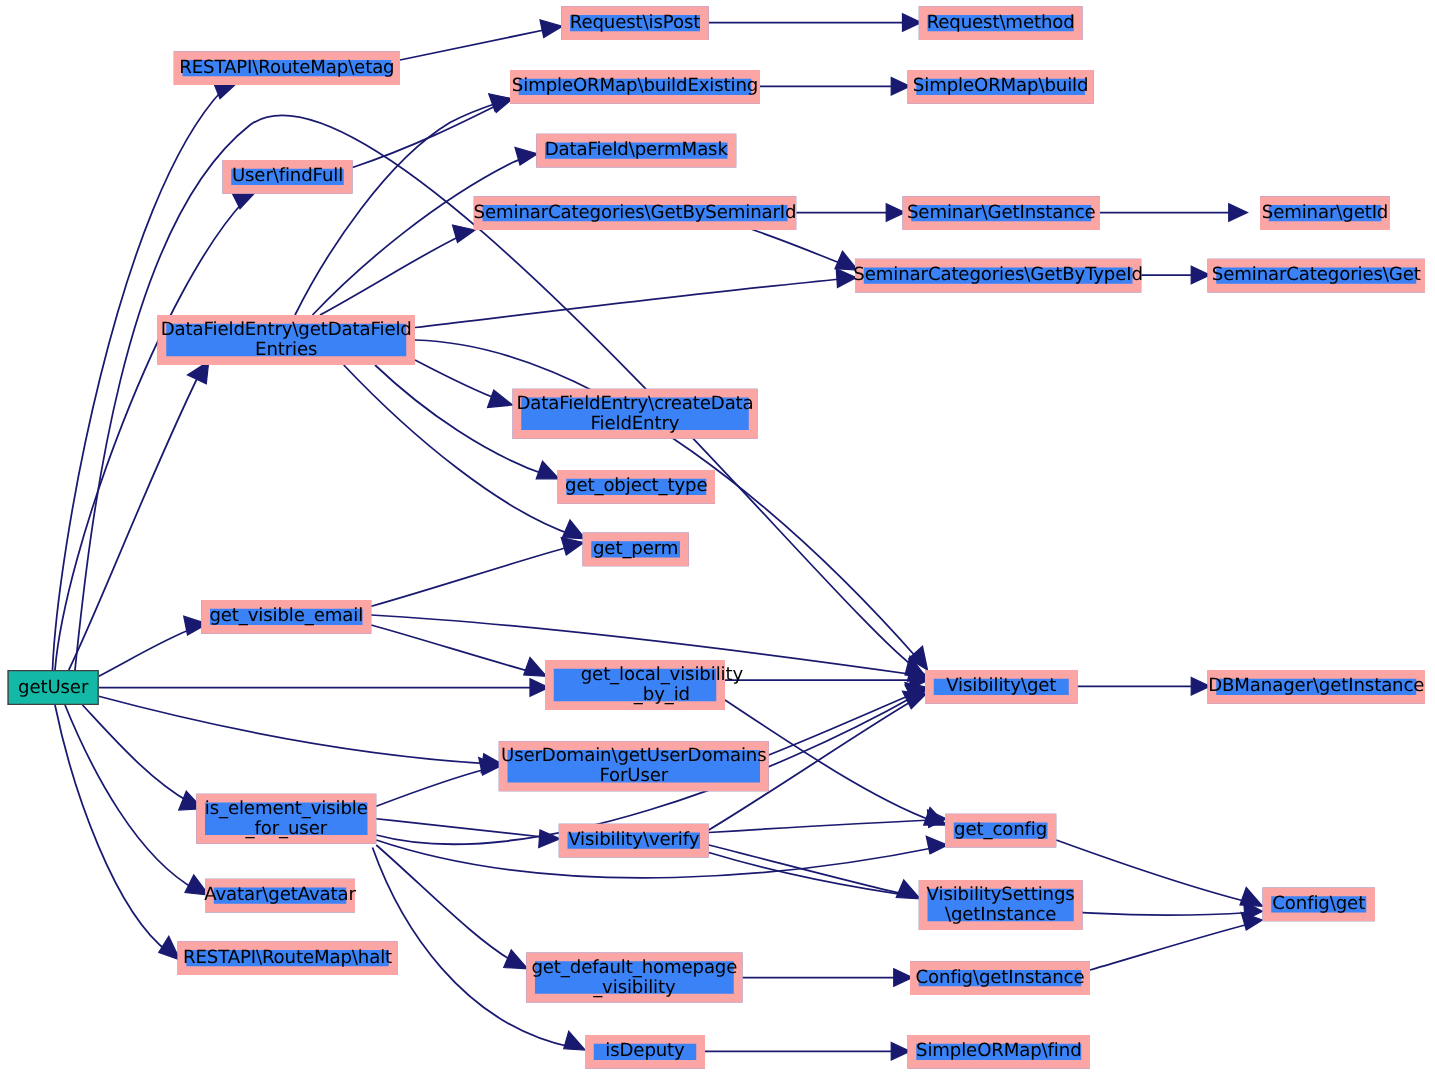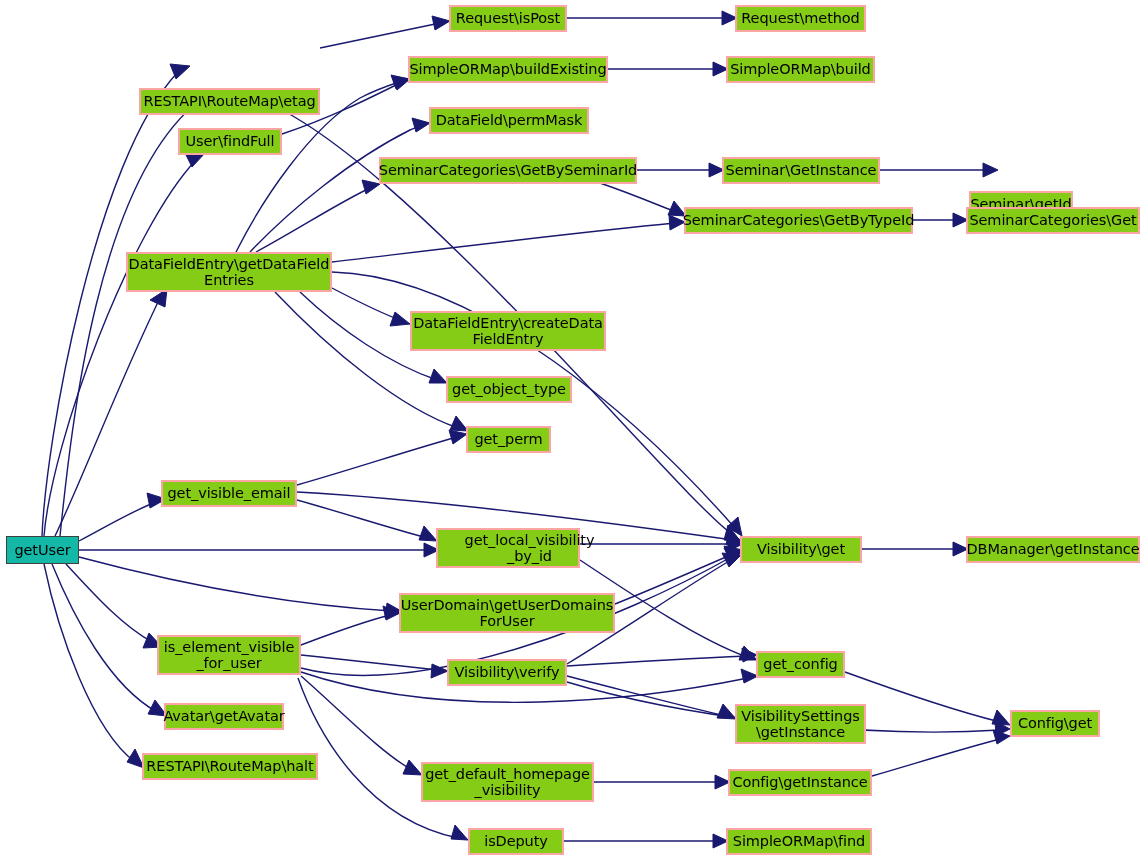--- a/index.html
+++ b/index.html
@@ -29,22 +29,22 @@
     stroke-width: 1.4;
   }
   .edge-head {
     fill: #191970;
     stroke: #191970;
     stroke-width: 1;
   }
   .gnode {
     position: absolute;
     box-sizing: border-box;
-    border: 2px solid #fca5a5;
-    background: #84cc16;
+    border: 7px solid #fca5a5;
+    background: #3b82f6;
     color: #000000;
     display: flex;
     align-items: center;
     justify-content: center;
     text-align: center;
     font-size: 14.5px;
     line-height: 1.12;
     letter-spacing: -0.1px;
     white-space: pre-line;
     z-index: 2;
@@ -243,30 +243,30 @@
         <path class="edge-path" d="M 872,776 C 920,762 965,748 1000,739"></path>
         <polygon class="edge-head" points="1010,736 993,730 997,744"></polygon>
       </g>
       <g>
         <path class="edge-path" d="M 548,841 L 717,841"></path>
         <polygon class="edge-head" points="728,841 713,834 713,848"></polygon>
       </g>
     </svg>
   <div id="nodes">
       <div class="gnode current" style="left: 6px; top: 536px; width: 73px; height: 28px;">getUser</div>
-      <div class="gnode" style="left: 139px; top: 41px; width: 181px; height: 27px; margin-top: 47px;">RESTAPI\RouteMap\etag</div>
+      <div class="gnode" style="left: 139px; top: 41px; width: 181px; height: 27px;">RESTAPI\RouteMap\etag</div>
       <div class="gnode" style="left: 449px; top: 5px; width: 118px; height: 27px;">Request\isPost</div>
       <div class="gnode" style="left: 735px; top: 5px; width: 131px; height: 27px;">Request\method</div>
       <div class="gnode" style="left: 408px; top: 56px; width: 200px; height: 27px;">SimpleORMap\buildExisting</div>
       <div class="gnode" style="left: 726px; top: 56px; width: 149px; height: 27px;">SimpleORMap\build</div>
       <div class="gnode" style="left: 178px; top: 128px; width: 104px; height: 27px;">User\findFull</div>
       <div class="gnode" style="left: 429px; top: 107px; width: 160px; height: 27px;">DataField\permMask</div>
       <div class="gnode" style="left: 379px; top: 157px; width: 258px; height: 27px;">SeminarCategories\GetBySeminarId</div>
       <div class="gnode" style="left: 722px; top: 157px; width: 158px; height: 27px;">Seminar\GetInstance</div>
-      <div class="gnode" style="left: 969px; top: 157px; width: 104px; height: 27px; margin-top: 34px;">Seminar\getId</div>
+      <div class="gnode" style="left: 1008px; top: 157px; width: 104px; height: 27px;">Seminar\getId</div>
       <div class="gnode" style="left: 684px; top: 207px; width: 229px; height: 27px;">SeminarCategories\GetByTypeId</div>
       <div class="gnode" style="left: 966px; top: 207px; width: 174px; height: 27px;">SeminarCategories\Get</div>
       <div class="gnode" style="left: 126px; top: 252px; width: 206px; height: 40px;">DataFieldEntry\getDataField
 Entries</div>
       <div class="gnode" style="left: 410px; top: 311px; width: 196px; height: 40px;">DataFieldEntry\createData
 FieldEntry</div>
       <div class="gnode" style="left: 446px; top: 376px; width: 126px; height: 27px;">get_object_type</div>
       <div class="gnode" style="left: 466px; top: 426px; width: 85px; height: 27px;">get_perm</div>
       <div class="gnode" style="left: 161px; top: 480px; width: 136px; height: 27px;">get_visible_email</div>
       <div class="gnode" style="left: 436px; top: 528px; width: 144px; height: 40px; padding-left: 43px;">get_local_visibility

